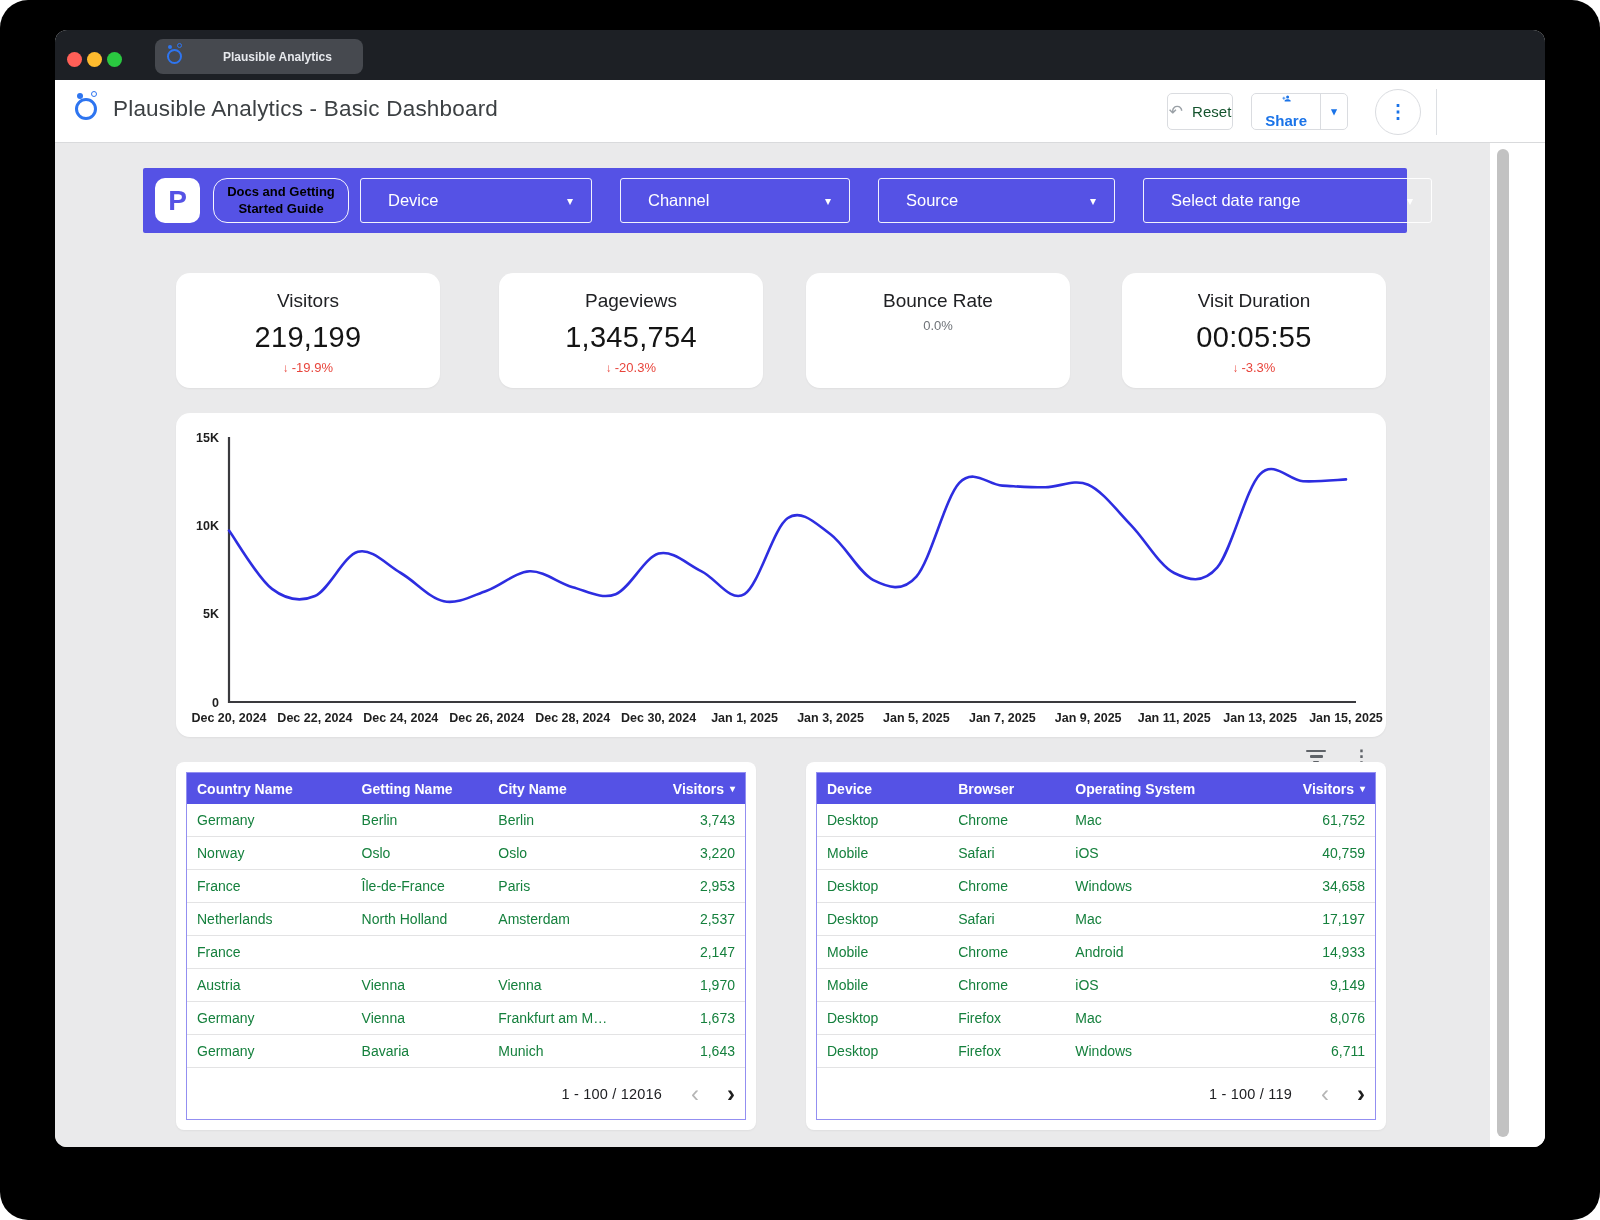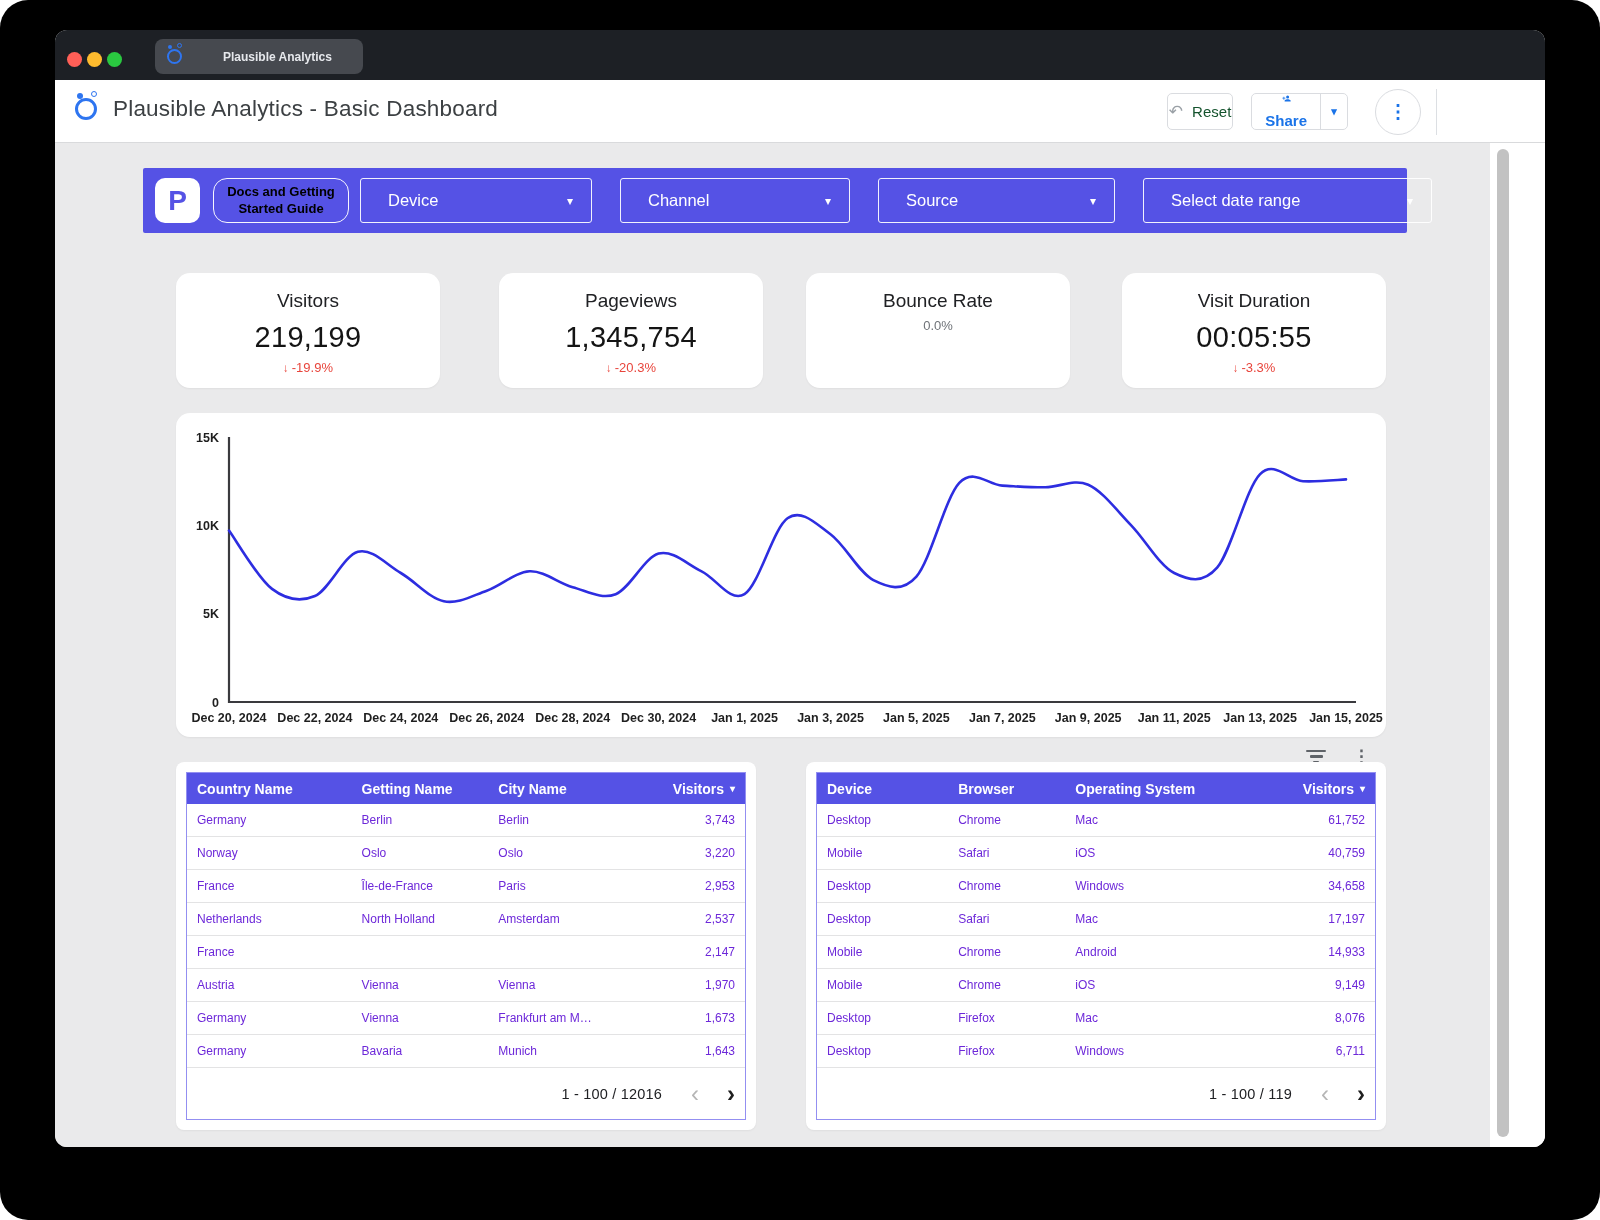--- a/index.html
+++ b/index.html
@@ -87,21 +87,21 @@
   .filter-ic i:nth-child(2){width:13px;}
   .filter-ic i:nth-child(3){width:6px;}
   .kebab-grey{color:#5f6368;font-size:17px;font-weight:700;line-height:1;}
   .kebab-grey::before{content:"⋮";}
 
   
   .tcard{position:absolute;top:619px;width:580px;height:368px;background:#fff;border-radius:8px;box-shadow:0 1px 2px rgba(0,0,0,.05);padding:10px;}
   .tcard.left{left:121px;} .tcard.right{left:751px;}
   .ttable{border:1px solid #938ff1;height:100%;display:flex;flex-direction:column;}
   .t-head{display:grid;align-items:center;background:var(--purple);color:#fff;font-weight:700;font-size:14px;height:31px;flex:0 0 auto;}
-  .t-row{display:grid;align-items:center;height:33px;border-bottom:1px solid #e3e3e4;font-size:12px;color:#6d28d9;flex:0 0 auto;background:#fff;}
+  .t-row{display:grid;align-items:center;height:33px;border-bottom:1px solid #e3e3e4;font-size:14px;color:#15803d;flex:0 0 auto;background:#fff;}
   .geo .t-head,.geo .t-row{grid-template-columns:29.5% 24.5% 27% 19%;}
   .tech .t-head,.tech .t-row{grid-template-columns:23.5% 21% 34% 21.5%;}
   .t-head > span,.t-row > span{padding-left:10px;white-space:nowrap;overflow:hidden;}
   .t-head .num,.t-row .num{text-align:right;padding-right:10px;padding-left:0;}
   .t-head .num{display:flex;justify-content:flex-end;align-items:center;gap:6px;}
   .sort-caret{font-size:10px;}
   .sort-caret::before{content:"▾";}
   .t-foot{flex:1;display:flex;align-items:center;justify-content:flex-end;padding-right:8px;}
   .pager{font-size:14.5px;color:#202124;letter-spacing:.2px;}
   .chev{font-size:24px;line-height:0.8;padding:0 2px;}

